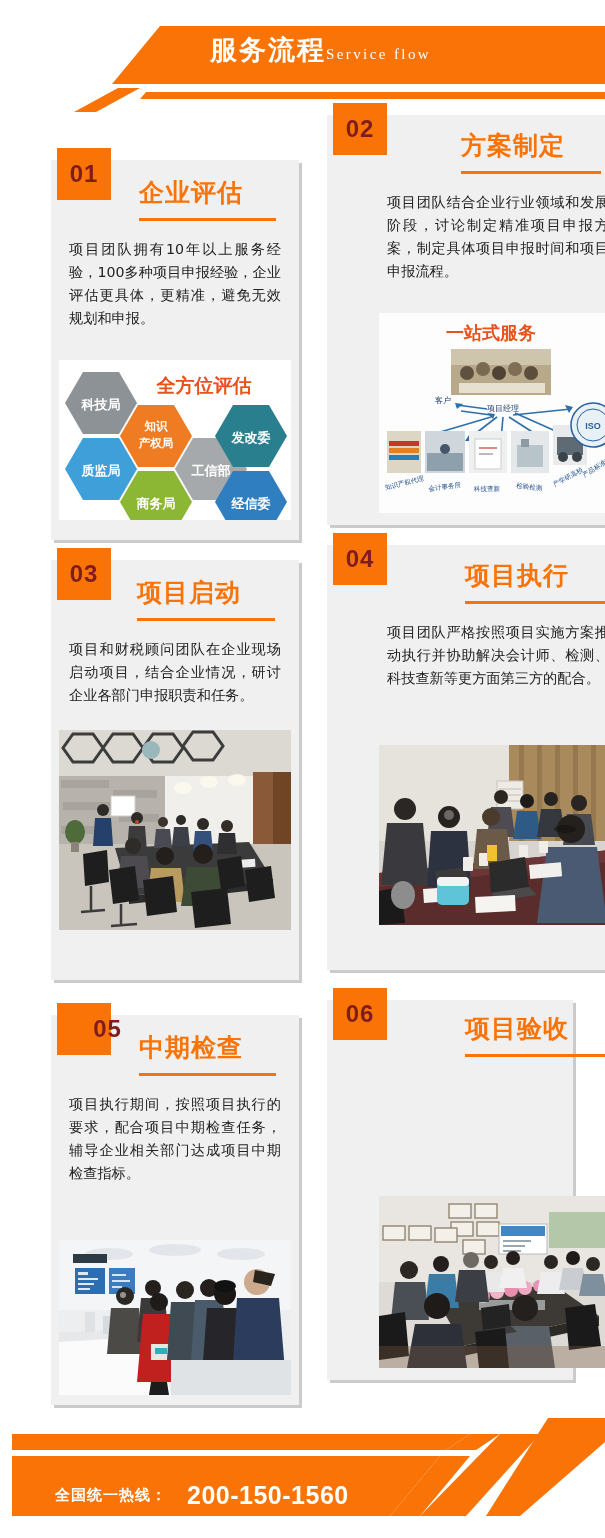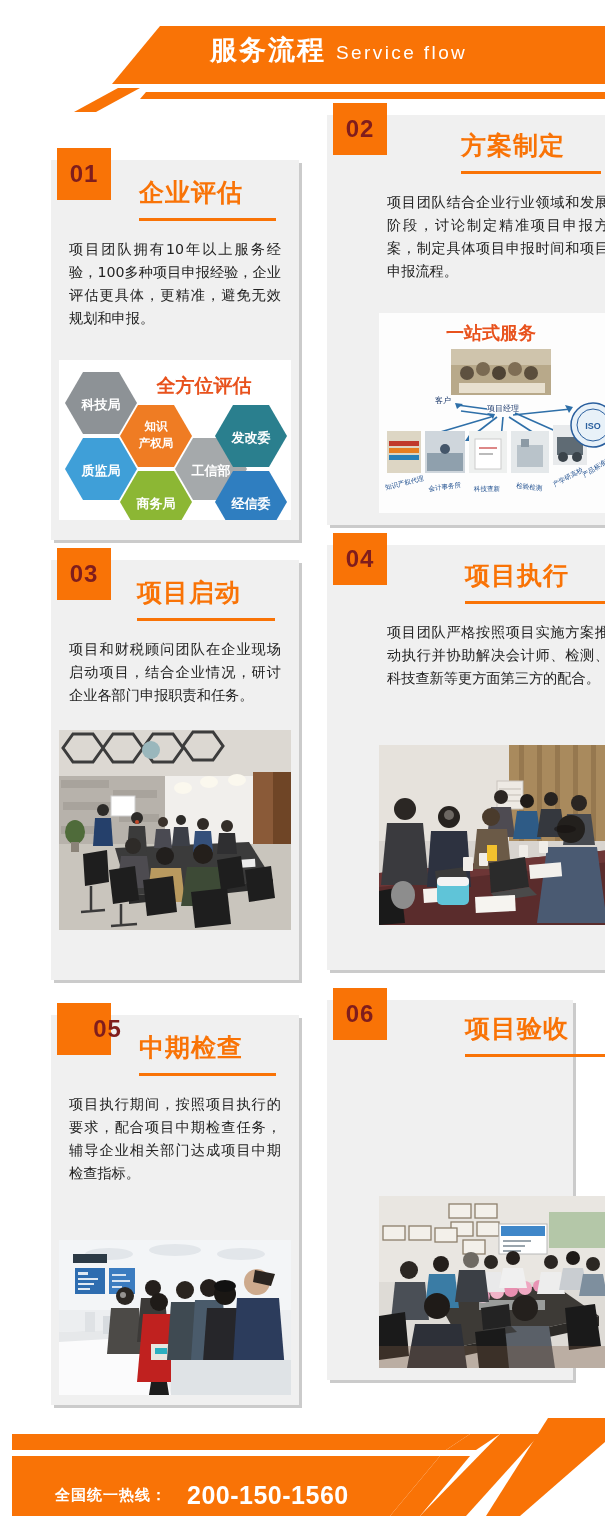--- a/index.html
+++ b/index.html
@@ -9,30 +9,30 @@
     font-family:"Liberation Sans","DejaVu Sans",sans-serif;
     overflow:hidden;
   }
   .page { position:relative; width:605px; height:1538px; background:#fff; }
 
   
   .header { position:absolute; left:0; top:0; width:605px; height:112px; }
   .header svg { display:block; }
   .hdr-title-wrap {
     position:absolute; left:210px; top:36px;
-    display:flex; align-items:baseline; gap:10px;
+    display:flex; align-items:baseline; 
   }
   .hdr-cn {
     font-size:27px; font-weight:bold; color:#ffffff;
     letter-spacing:2px; line-height:1;
     font-family:"DejaVu Sans","Liberation Sans",sans-serif;
   }
   .hdr-en {
-    font-size:19px; color:#ffffff; letter-spacing:2.4px;
-    font-family:Liberation Sans, sans-serif; line-height:1;
+    font-size:15px; color:#ffffff; letter-spacing:2.4px;
+    font-family:Liberation Serif, serif; line-height:1;
   }
 
   
   .card {
     position:absolute;
     background:#f0f0f0;
     box-shadow:3px 3px 0 0 rgba(160,160,160,0.55);
     margin-left:37px;
   }
   .badge {

